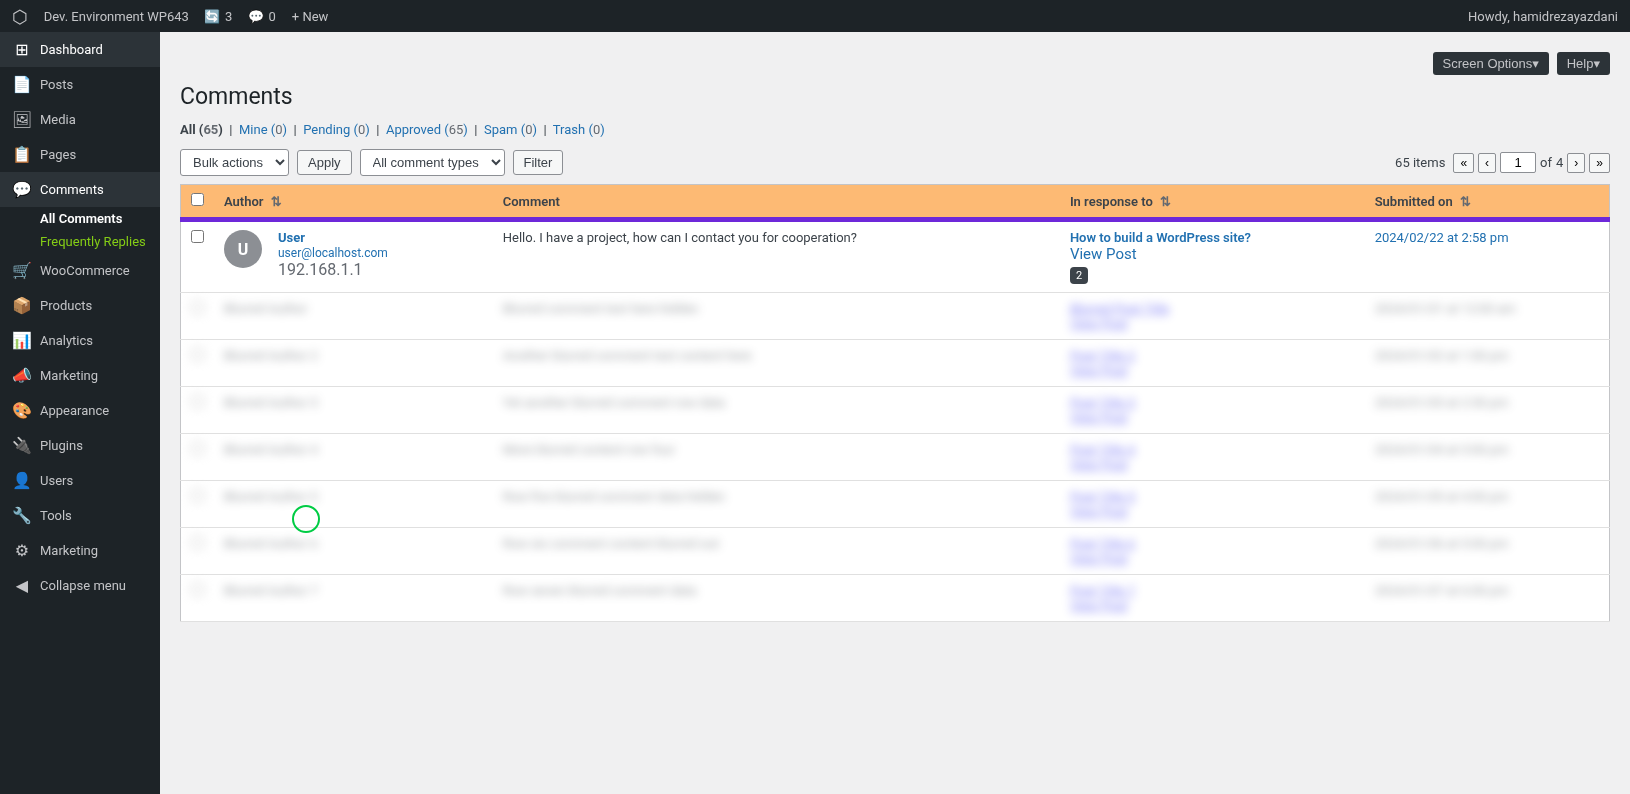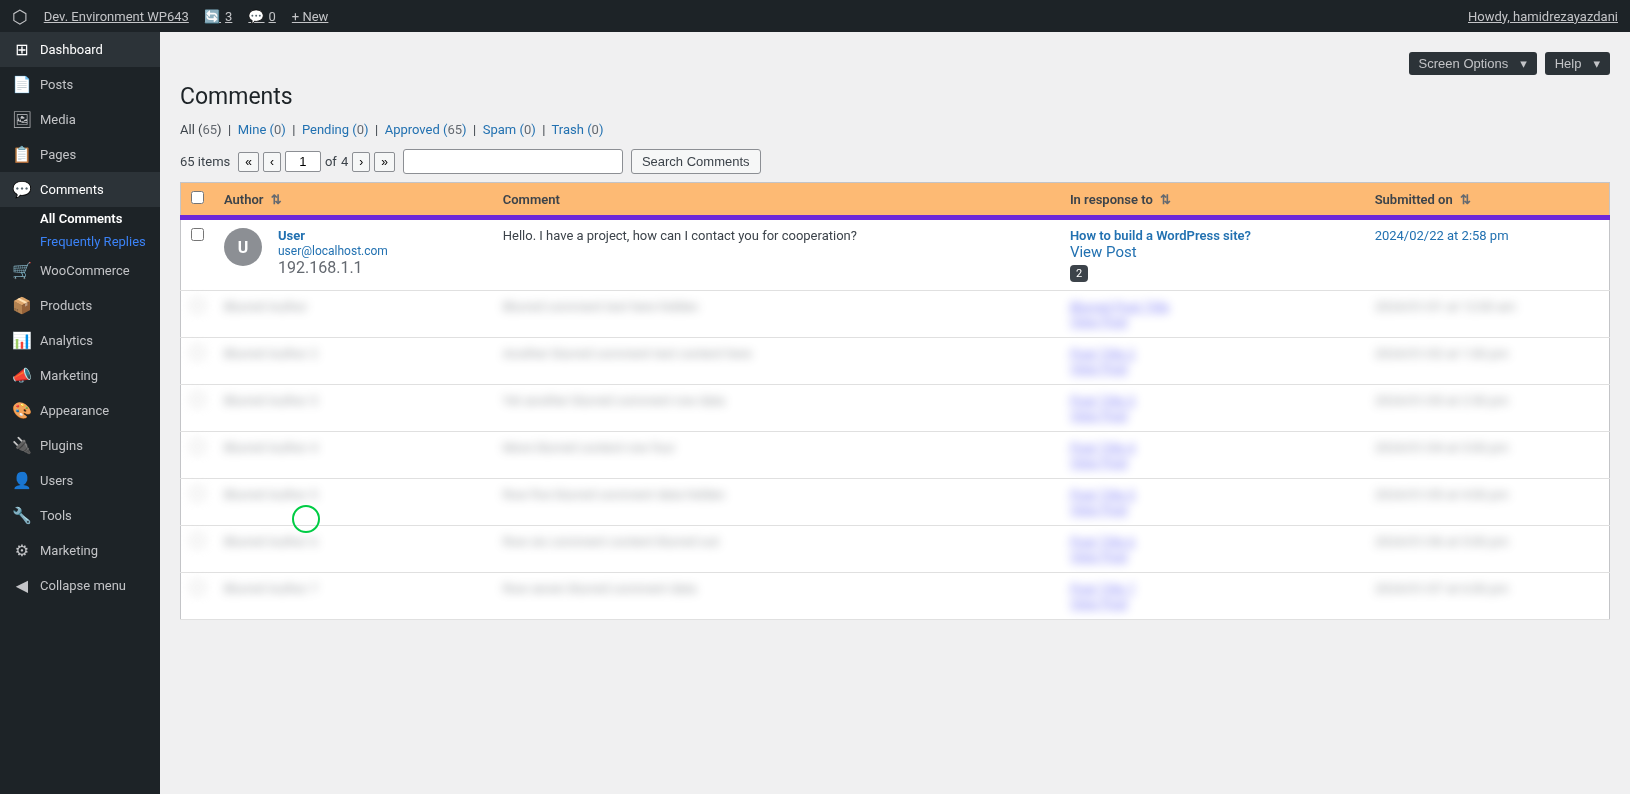--- a/index.html
+++ b/index.html
@@ -14,21 +14,21 @@
       padding: 0 12px;
       color: #c3c4c7;
       font-size: 13px;
       position: fixed;
       top: 0; left: 0; right: 0;
       z-index: 100;
     }
     #wpadminbar .bar-left { display: flex; align-items: center; gap: 16px; flex: 1; }
     #wpadminbar .bar-right { display: flex; align-items: center; gap: 8px; }
     .wp-logo { color: #c3c4c7; font-size: 18px; }
-    .bar-item { display: flex; align-items: center; gap: 4px; color: #c3c4c7; font-size: 13px; cursor: pointer; text-decoration: underline; }
+    .bar-item { display: flex; align-items: center; gap: 4px; color: #c3c4c7; font-size: 13px; cursor: pointer; }
 
     
     #layout { display: flex; margin-top: 32px; min-height: calc(100vh - 32px); }
 
     
     #sidebar {
       width: 160px;
       background: #1d2327;
       color: #c3c4c7;
       flex-shrink: 0;
@@ -47,21 +47,21 @@
       font-size: 13px;
       color: #c3c4c7;
       text-decoration: none;
     }
     .sidebar-item.active-parent { background: #2c3338; color: #fff; }
     .sidebar-icon { font-size: 16px; width: 20px; text-align: center; }
     .sidebar-sub {
       padding: 4px 0 4px 40px;
       font-size: 13px;
       cursor: pointer;
-      color: #3b82f6;
+      color: #84cc16;
     }
     .sidebar-sub.active { color: #fff; font-weight: 600; }
 
     
     #main {
       margin-left: 160px;
       padding: 20px 20px 20px 20px;
       flex: 1;
       background: #f0f0f1;
       min-height: calc(100vh - 32px);
@@ -77,30 +77,30 @@
     .screen-options-btn, .help-btn {
       background: #2c3338;
       color: #c3c4c7;
       border: none;
       padding: 4px 10px;
       border-radius: 3px;
       cursor: pointer;
       font-size: 13px;
       display: flex;
       align-items: center;
-      gap: 12px;
+      gap: 0;
     }
 
     
     h1.page-title { font-size: 23px; font-weight: 400; color: #1d2327; margin-bottom: 12px; }
 
     
     .filter-tabs { margin-bottom: 12px; font-size: 13px; color: #3c434a; }
     .filter-tabs a { color: #2271b1; text-decoration: none; }
-    .filter-tabs a.current { color: #3c434a; font-weight: 400; text-align: center; }
+    .filter-tabs a.current { color: #3c434a; font-weight: 700; text-align: center; }
     .filter-tabs span { color: #646970; }
 
     
     .toolbar {
       display: flex;
       align-items: center;
       gap: 8px;
       margin-bottom: 8px;
       justify-content: space-between;
     }
@@ -361,34 +361,40 @@
       <a href="#">Pending (<span>0</span>)</a>
       &nbsp;|&nbsp;
       <a href="#">Approved (<span>65</span>)</a>
       &nbsp;|&nbsp;
       <a href="#">Spam (<span>0</span>)</a>
       &nbsp;|&nbsp;
       <a href="#">Trash (<span>0</span>)</a>
     </div>
 
     <div class="toolbar">
+      <div class="toolbar-left">
+        <select class="bulk-actions">
+          <option>Bulk actions</option>
+        </select>
+        <button class="apply-btn">Apply</button>
+        <select class="comment-types">
+          <option>All comment types</option>
+        </select>
+        <button class="filter-btn">Filter</button>
+      </div>
       <div class="toolbar-right">
         <span class="items-count">65 items</span>
         <div class="pagination">
           <button class="page-nav-btn">«</button>
           <button class="page-nav-btn">‹</button>
           <input class="page-input" type="text" value="1" style="">
           <span>of</span>
           <span>4</span>
           <button class="page-nav-btn">›</button>
           <button class="page-nav-btn">»</button>
-        </div>
-        <div class="search-comments-area">
-          <input class="search-input" type="text" value="" style="">
-          <button class="search-btn">Search Comments</button>
         </div>
       </div>
     </div>
 
     <div id="main-content-area">
       <table class="comments-table">
         <thead>
           <tr>
             <th class="cb-col">
               <input type="checkbox" style="">

